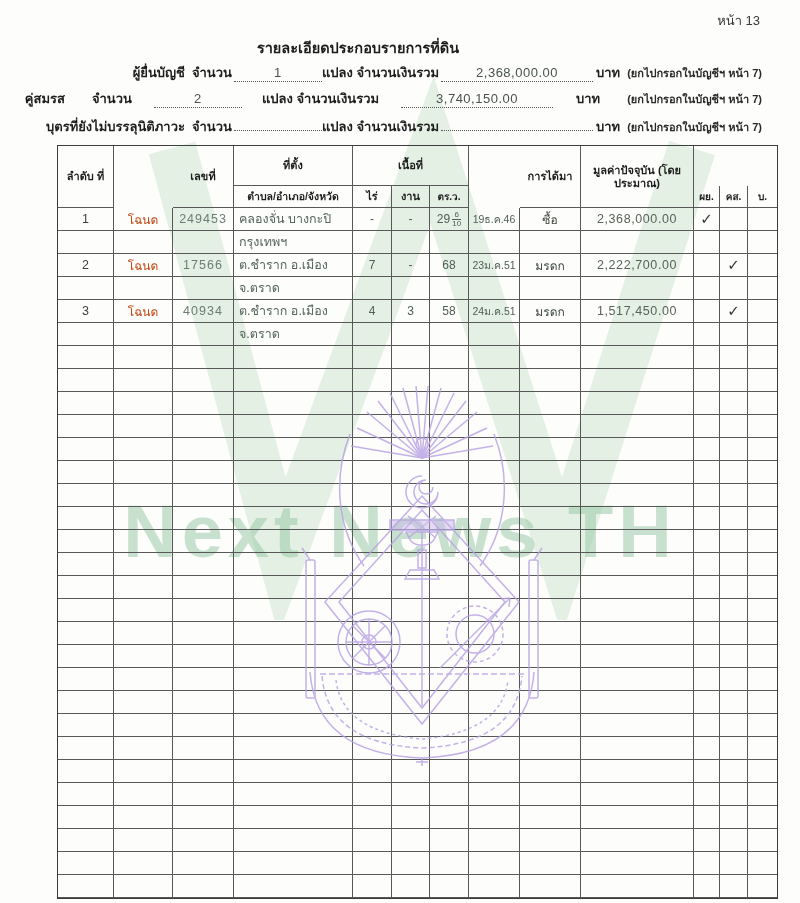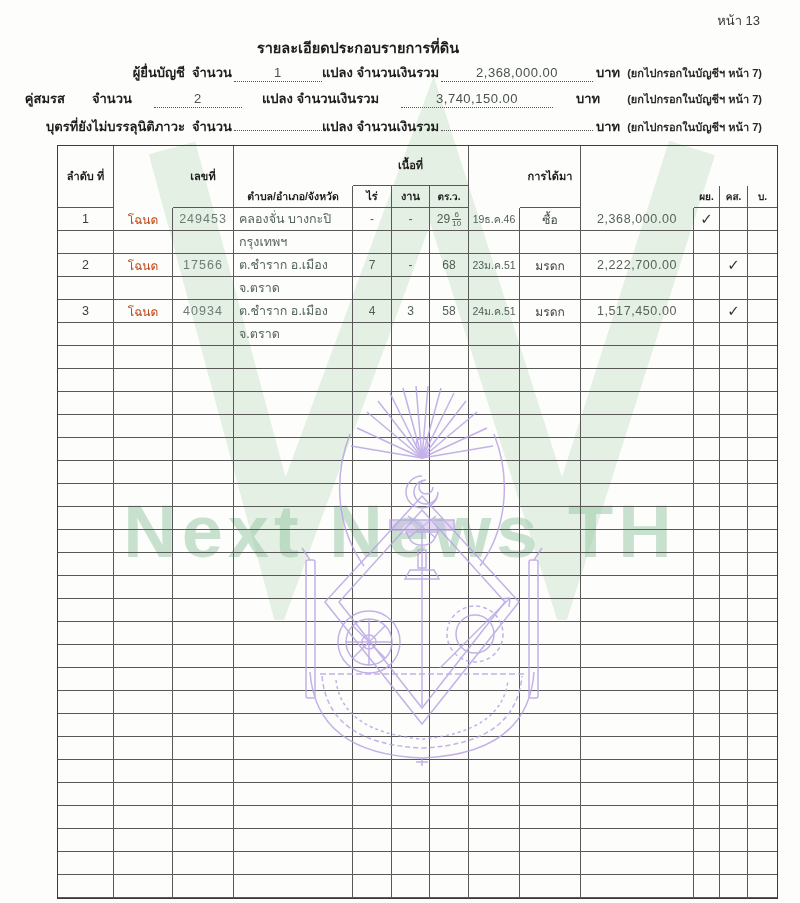--- a/index.html
+++ b/index.html
@@ -113,22 +113,24 @@
   <span class="word">แปลง จำนวนเงินรวม</span>
   <span class="slot amount"></span>
   <span class="unit">บาท</span>
   <span class="note">(ยกไปกรอกในบัญชีฯ หน้า 7)</span>
 </div>
 
 <div class="land-table">
   <div class="thead">
     <div class="cell hcell h-no">ลำดับ ที่</div>
     <div class="cell hcell h-num">เลขที่</div>
+    <div class="cell hcell h-loc">ที่ตั้ง</div>
     <div class="cell hcell h-area">เนื้อที่</div>
     <div class="cell hcell h-how">การได้มา</div>
+    <div class="cell hcell h-val">มูลค่าปัจจุบัน (โดยประมาณ)</div>
     <div class="cell hcell h-subloc">ตำบล/อำเภอ/จังหวัด</div>
     <div class="cell hcell h-rai">ไร่</div>
     <div class="cell hcell h-ngan">งาน</div>
     <div class="cell hcell h-wa">ตร.ว.</div>
     <div class="cell hcell h-py">ผย.</div>
     <div class="cell hcell h-ks">คส.</div>
     <div class="cell hcell h-b">บ.</div>
   </div>
   <div class="tbody" id="tbody">
       <div class="cell bcell c0">1</div>

